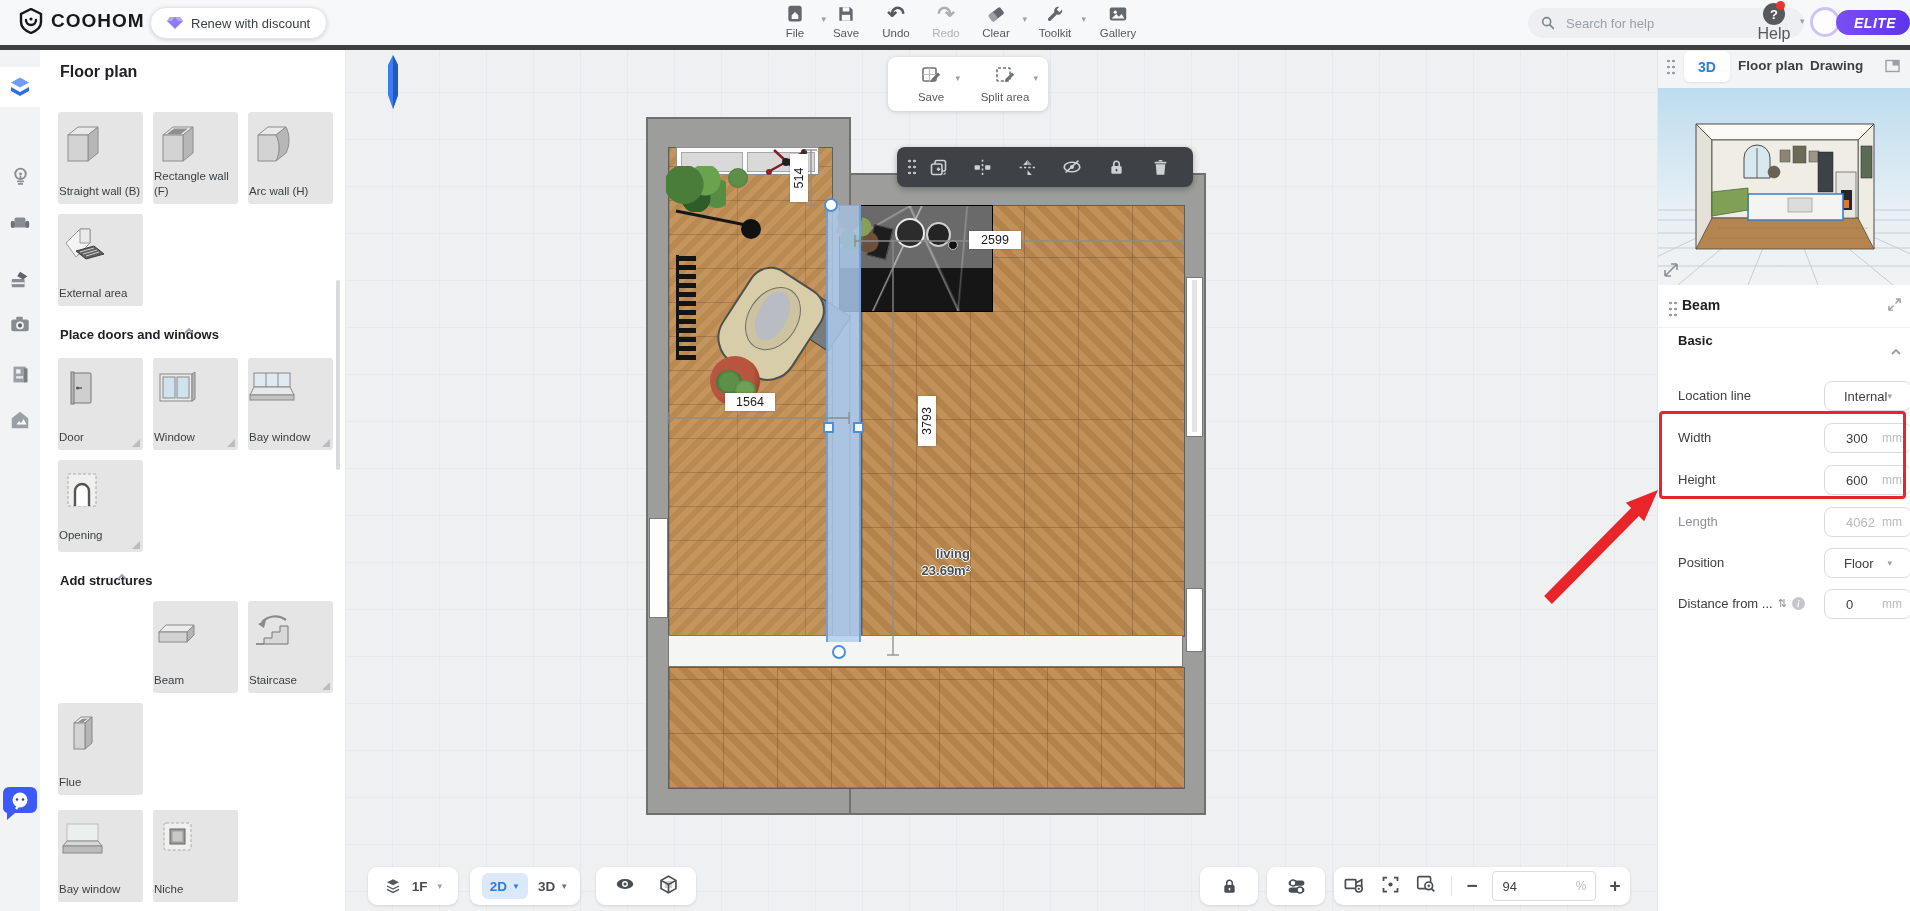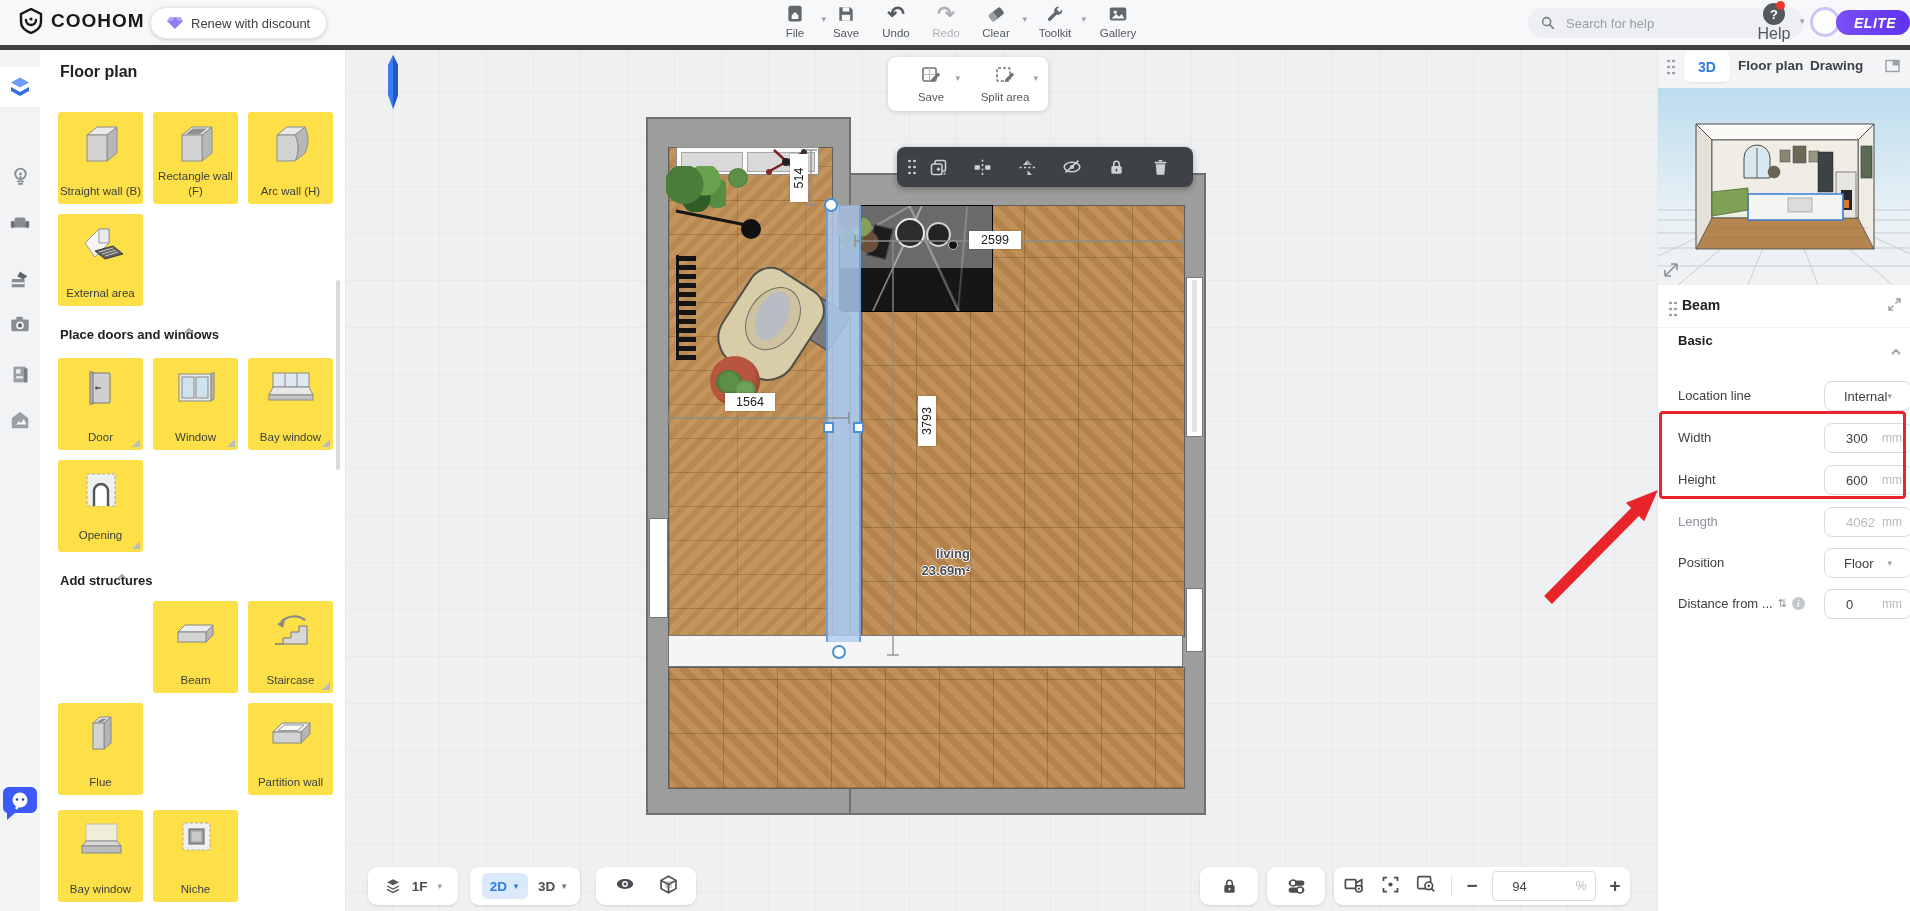--- a/index.html
+++ b/index.html
@@ -36,21 +36,21 @@
   
   #rail{left:0;top:45px;width:40px;height:866px;background:#f2f3f5;border-right:1px solid #e6e8eb;z-index:30;}
   .rail-ic{left:0;width:40px;height:40px;display:flex;align-items:center;justify-content:center;}
   .rail-ic.active{background:#fff;}
   
   #panel{left:40px;top:45px;width:305px;height:866px;background:#fff;border-right:1px solid #e6e8eb;
          overflow:hidden;z-index:30;}
   .p-title{left:20px;top:18px;font-size:16px;font-weight:bold;color:#202124;}
   .sec-title{font-size:13px;font-weight:bold;color:#202124;}
   .sec-chev{position:absolute;right:24px;top:-2px;}
-  .card{position:absolute;width:85px;height:92px;background:#fde047;border-radius:3px;text-align:center;}
+  .card{position:absolute;width:85px;height:92px;background:#e5e5e5;border-radius:3px;}
   .card svg{margin-top:9px;}
   .card .lb{position:absolute;left:1px;right:1px;bottom:6px;font-size:11.5px;color:#3c4043;line-height:1.25;}
   .card.tall .lb{bottom:10px;}
   .flag::after{content:"";position:absolute;right:3px;bottom:3px;border-left:8px solid transparent;
                border-bottom:8px solid #b9bcc0;}
   .pscroll{left:296px;top:235px;width:4px;height:190px;background:#d8dadd;border-radius:2px;}
   
   #canvas{left:345px;top:45px;width:1312px;height:866px;background-color:#eef0f2;
           background-image:linear-gradient(#e7e9ec 1px,transparent 1px),
                            linear-gradient(90deg,#e7e9ec 1px,transparent 1px);
@@ -91,21 +91,21 @@
   .dkic{flex:1;display:flex;align-items:center;justify-content:center;height:40px;}
   
   .bbar{top:867px;height:38px;background:#fff;border-radius:9px;display:flex;align-items:center;
         justify-content:center;gap:10px;z-index:25;box-shadow:0 1px 3px rgba(0,0,0,.12);}
   .chip2d{background:#dbe9fb;border-radius:6px;height:26px;display:flex;align-items:center;padding:0 8px;gap:5px;
           color:#2b7de0;font-weight:bold;font-size:13.5px;}
   .lbl3d{color:#4a4e53;font-weight:bold;font-size:13.5px;display:flex;align-items:center;gap:5px;}
   .zoombox{width:86px;height:28px;border:1px solid #d9dbde;border-radius:4px;display:flex;align-items:center;
            padding:0 8px;justify-content:space-between;}
   .zoombox input{width:34px;border:none;outline:none;font-size:13px;color:#3c4043;
-                 font-family:"Liberation Sans",sans-serif;background:transparent;text-align:center;}
+                 font-family:"Liberation Sans",sans-serif;background:transparent;}
   .pm{font-size:19px;color:#4a4e53;font-weight:bold;}
   .vdiv{width:1px;height:20px;background:#e1e3e6;}
   
   #rightp{left:1657px;top:45px;width:253px;height:866px;background:#fff;z-index:30;
           border-left:1px solid #e6e8eb;}
   #tabbar{left:0;top:0;width:253px;height:43px;background:#f3f4f6;border-bottom:1px solid #e6e8eb;}
   .tab3d{left:26px;top:6px;width:46px;height:31px;background:#fff;border-radius:6px;display:flex;
          align-items:center;justify-content:center;font-size:14px;font-weight:bold;color:#2b7de0;
          box-shadow:0 1px 2px rgba(0,0,0,.08);}
   .tabtx{top:13px;font-size:13.5px;font-weight:bold;color:#3c4043;}
@@ -389,29 +389,20 @@
       <div class="lb">Staircase</div>
     </div>
     <div class="card" style="left:18px;top:658px">
       <svg width="48" height="44" viewBox="0 0 48 44">
           <polygon points="16,11 23,5 34,5 27,11" fill="#ececec" stroke="#888"></polygon>
           <polygon points="20,10 24.5,6.8 30,6.8 25.5,10" fill="#8f8f8f"></polygon>
           <polygon points="27,11 34,5 34,31 27,37" fill="#b5b5b5" stroke="#888"></polygon>
           <rect x="16" y="11" width="11" height="26" fill="#d3d3d3" stroke="#888"></rect>
         </svg>
       <div class="lb">Flue</div>
-    </div>
-    <div class="card" style="left:208px;top:658px">
-      <svg width="48" height="44" viewBox="0 0 48 44">
-          <polygon points="6,20 15,11 43,11 34,20" fill="#ececec" stroke="#888"></polygon>
-          <polygon points="11,18.5 17.5,13 37,13 30.5,18.5" fill="#f8f8f8" stroke="#999"></polygon>
-          <polygon points="34,20 43,11 43,22 34,31" fill="#b5b5b5" stroke="#888"></polygon>
-          <rect x="6" y="20" width="28" height="11" fill="#d3d3d3" stroke="#888"></rect>
-        </svg>
-      <div class="lb">Partition wall</div>
     </div>
     <div class="card" style="left:18px;top:765px">
       <svg width="48" height="44" viewBox="0 0 48 44">
           <rect x="9" y="5" width="31" height="17" fill="#eef1f3" opacity="0.85" stroke="#b5b5b5"></rect>
           <polygon points="9,22 40,22 44,27 5,27" fill="#d8d8d8" stroke="#888"></polygon>
           <rect x="5" y="27" width="39" height="7" fill="#bcbcbc" stroke="#888"></rect>
         </svg>
       <div class="lb">Bay window</div>
     </div>
     <div class="card" style="left:113px;top:765px">

